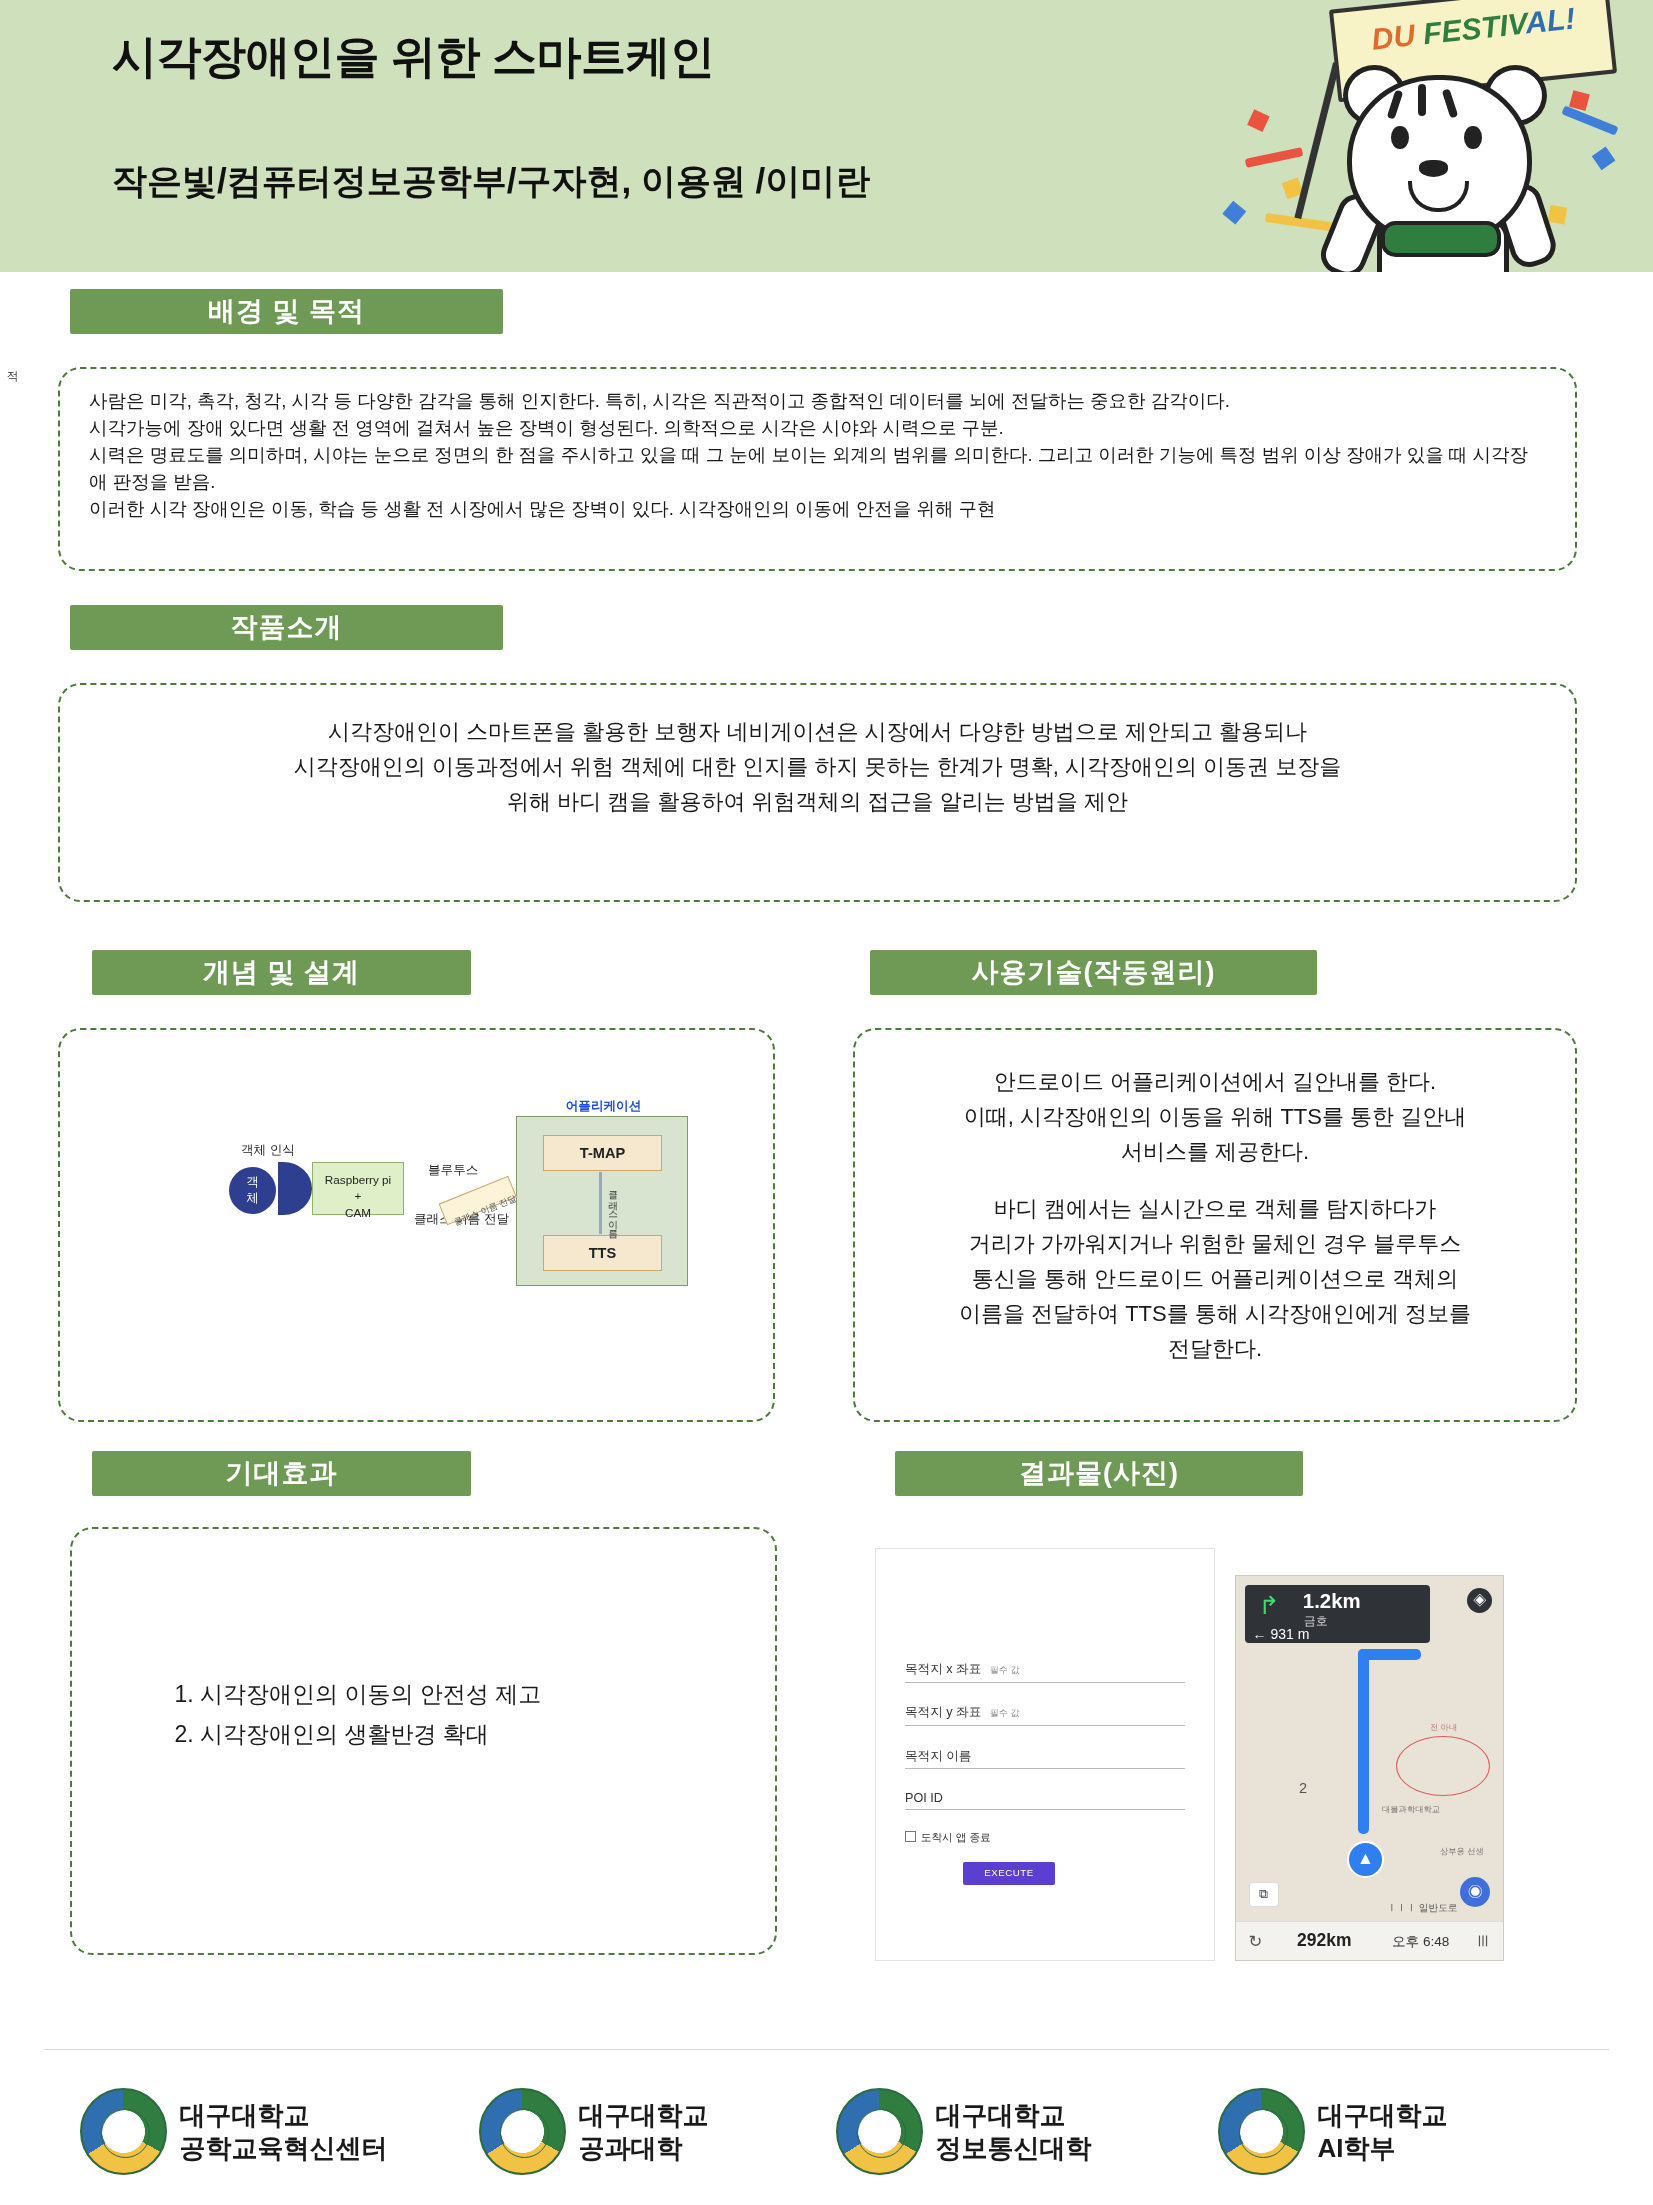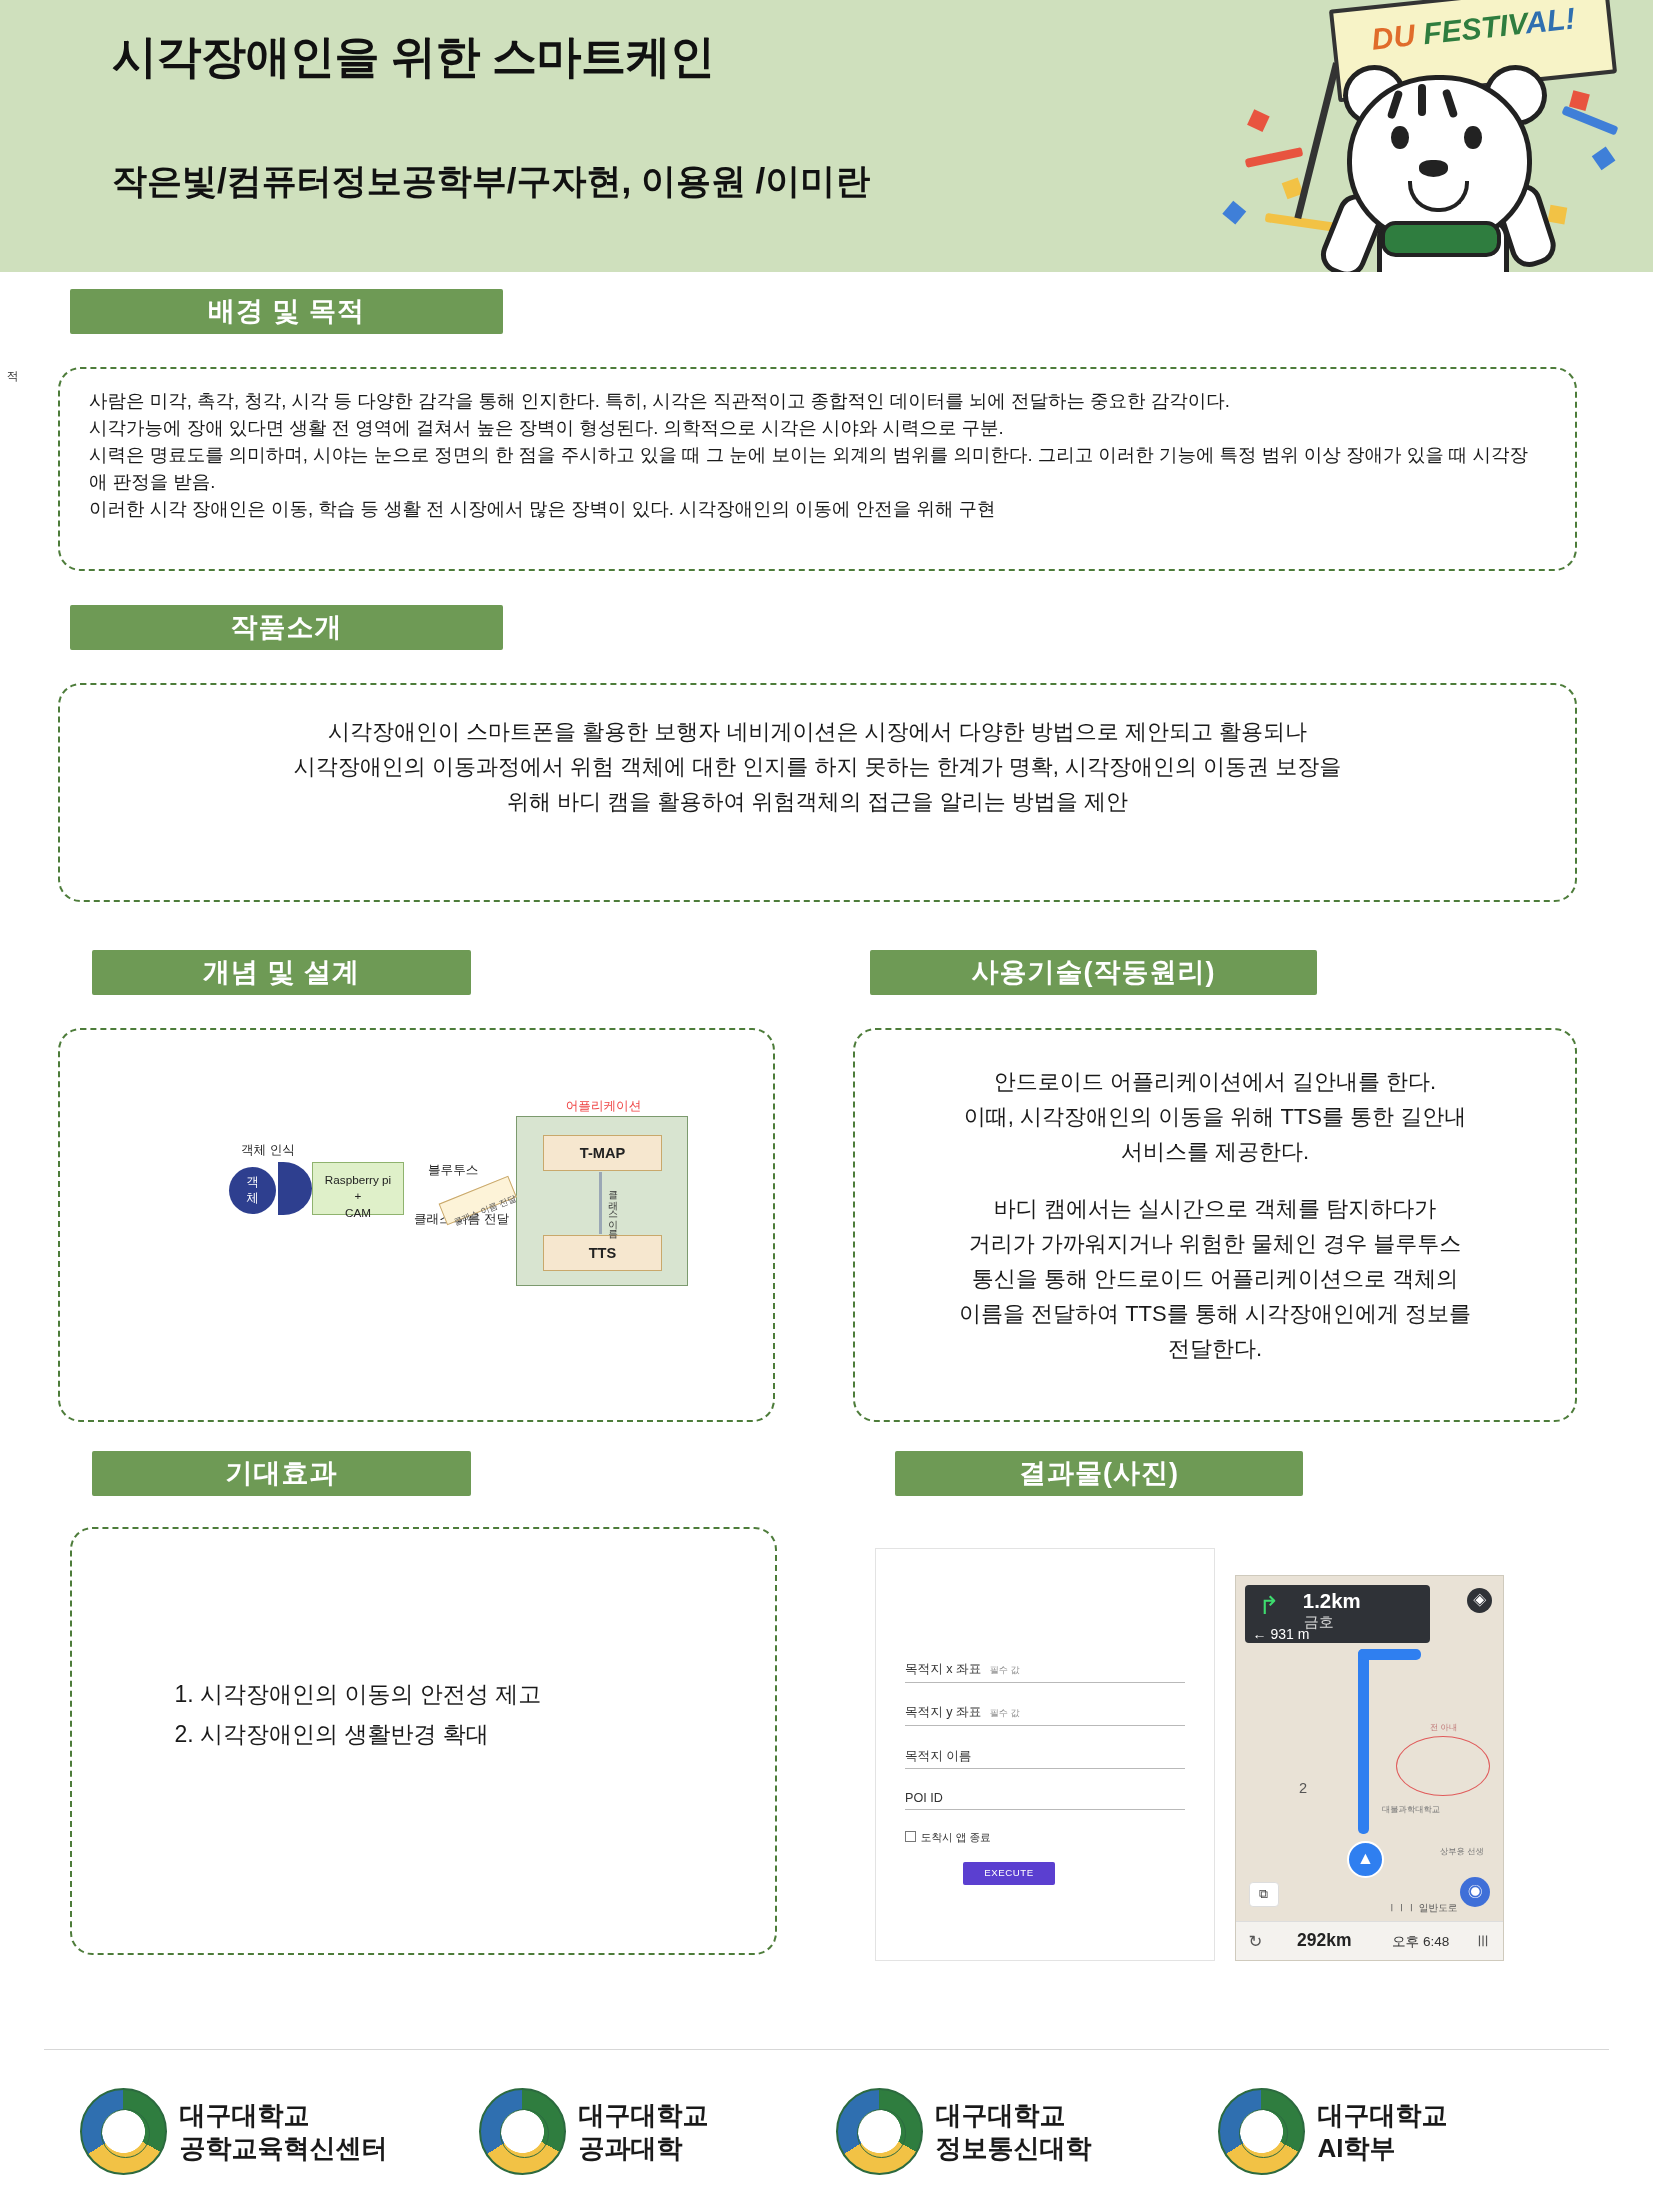--- a/index.html
+++ b/index.html
@@ -263,21 +263,22 @@
     background: #d8e4d0;
     border: 1.5px solid #7c9a6e;
   }
   .dg-app-label {
     position: absolute;
     left: 428px;
     top: 8.8px;
     width: 107px;
     text-align: center;
     font-size: 12.6px;
-    color: #ef4444;
+    color: #1d4ed8;
+    font-weight: bold;
   }
   .dg-box {
     position: absolute;
     background: #f6e7cf;
     border: 1.5px solid #c9a86b;
     text-align: center;
     font-size: 14.6px;
     font-weight: bold;
     color: #222;
   }
@@ -443,21 +444,21 @@
   }
   .nav-dist {
     position: absolute;
     left: 58px; top: 4.9px;
     font-size: 20.4px;
     font-weight: bold;
   }
   .nav-name {
     position: absolute;
     left: 59px; top: 28px;
-    font-size: 15px;
+    font-size: 12px;
     color: #d9d9d9;
   }
   .nav-arrow {
     position: absolute;
     left: 13.6px; top: 7.8px;
     font-size: 25px;
     color: #3ddc6e;
     line-height: 25px;
   }
   .nav-sub {

